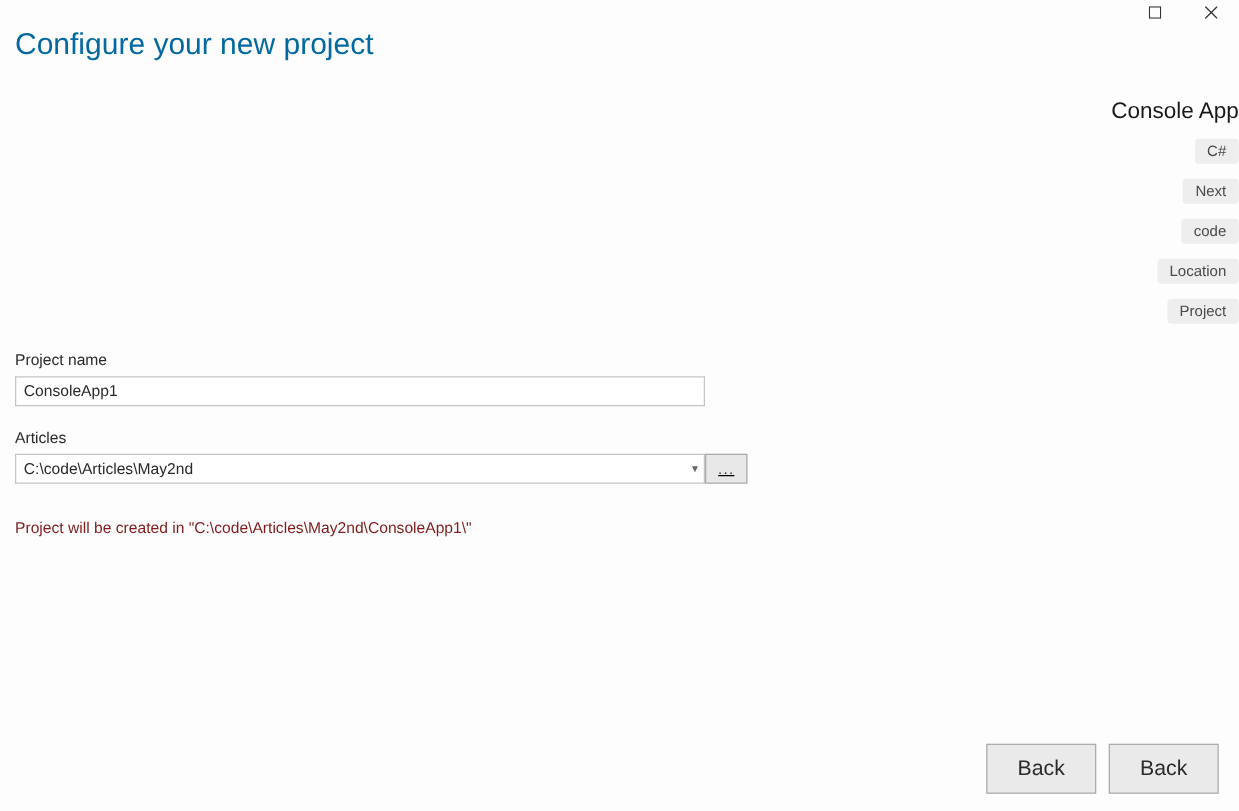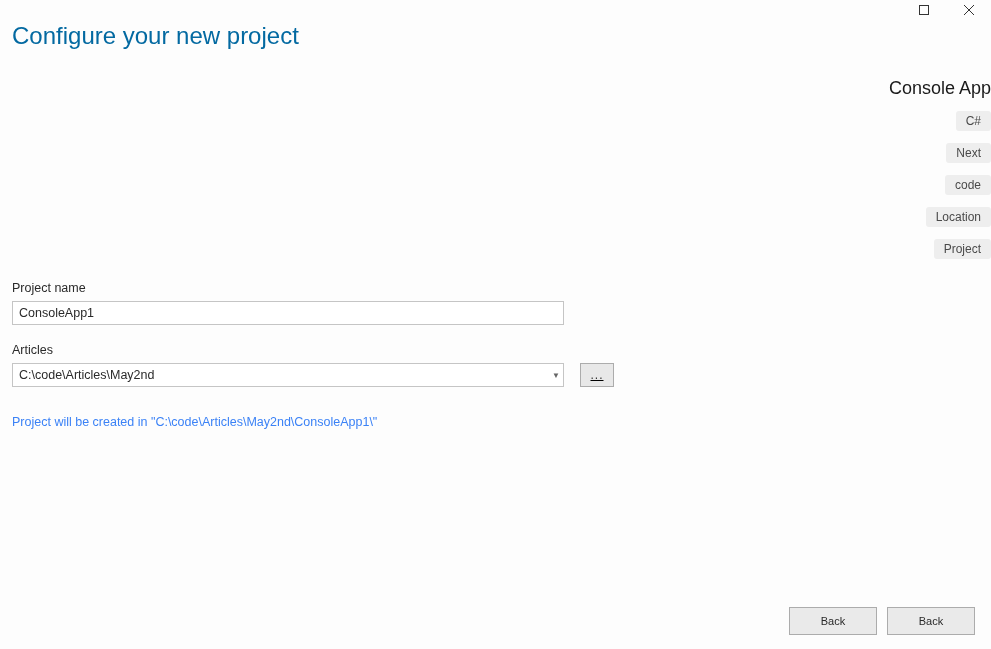--- a/index.html
+++ b/index.html
@@ -79,21 +79,20 @@
       padding: 6px 6px;
       font-size: 12.5px;
       font-family: inherit;
       color: #2a2a2a;
       background: #ffffff;
       outline: none;
     }
     .location-row {
       display: flex;
       align-items: center;
-      gap: 16px;
       text-decoration: underline;
     }
     .combo-wrap {
       position: relative;
       width: 552px;
     }
     .combo-input {
       width: 100%;
       height: 24px;
       border: 1px solid #c5c5c5;
@@ -121,36 +120,36 @@
       font-size: 12px;
       cursor: pointer;
       display: flex;
       align-items: center;
       justify-content: center;
       color: #333;
       letter-spacing: 1px;
     }
     .info-text {
       font-size: 12.5px;
-      color: #3b82f6;
+      color: #7f1d1d;
       margin-top: 28px;
     }
     .footer {
       position: absolute;
       bottom: 14px;
       right: 16px;
       display: flex;
       gap: 10px;
     }
     .footer-btn {
       width: 88px;
-      height: 28px;
+      height: 40px;
       border: 1px solid #acacac;
       background: #eaeaea;
-      font-size: 11px;
+      font-size: 17px;
       cursor: pointer;
       color: #2a2a2a;
       font-family: inherit;
     }
   </style>
 </head>
 <body>
 
 <div class="window-controls">
   <div class="window-control" title="Maximize">

